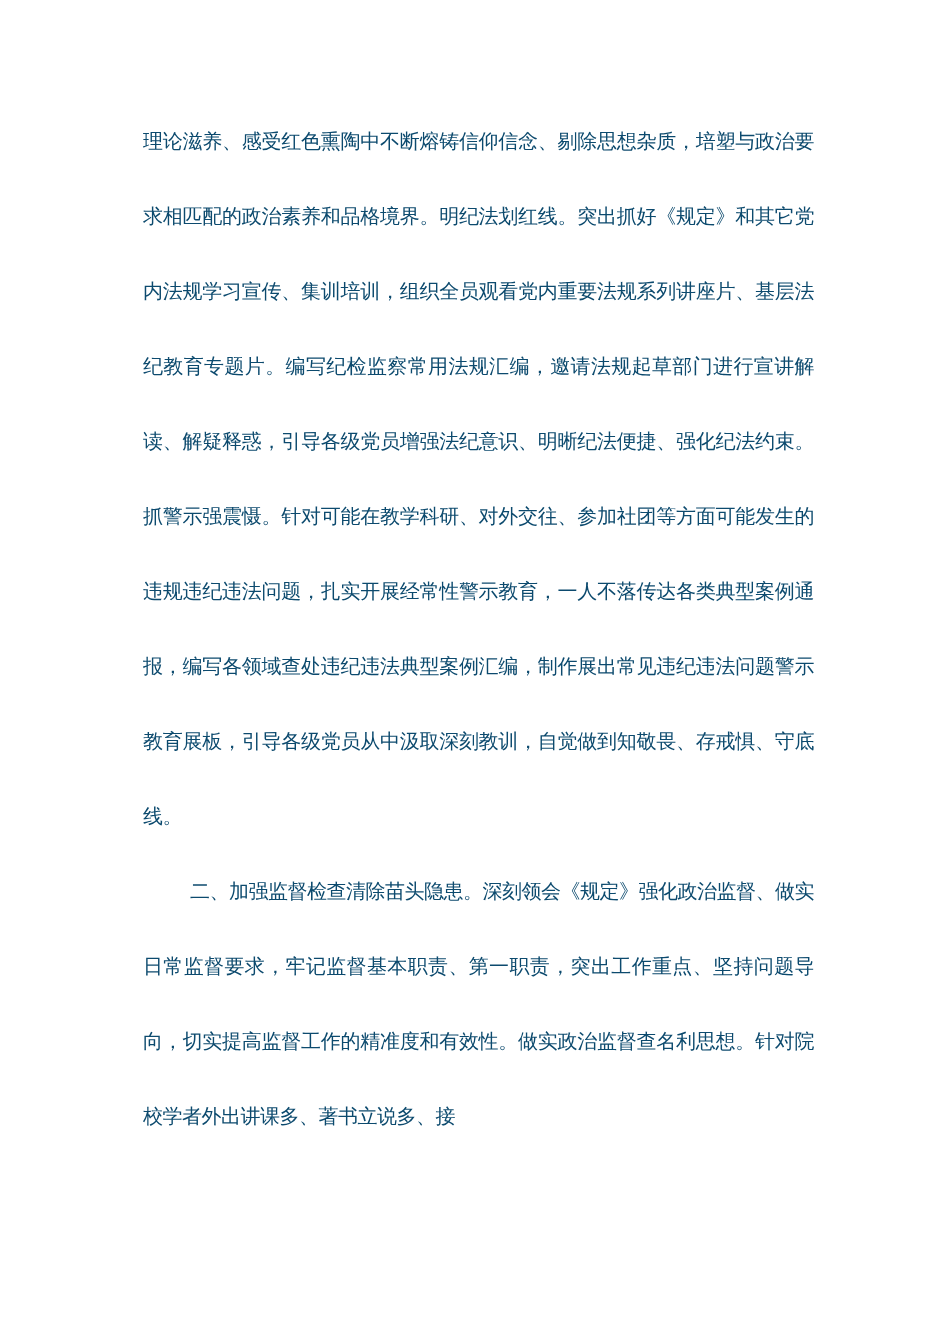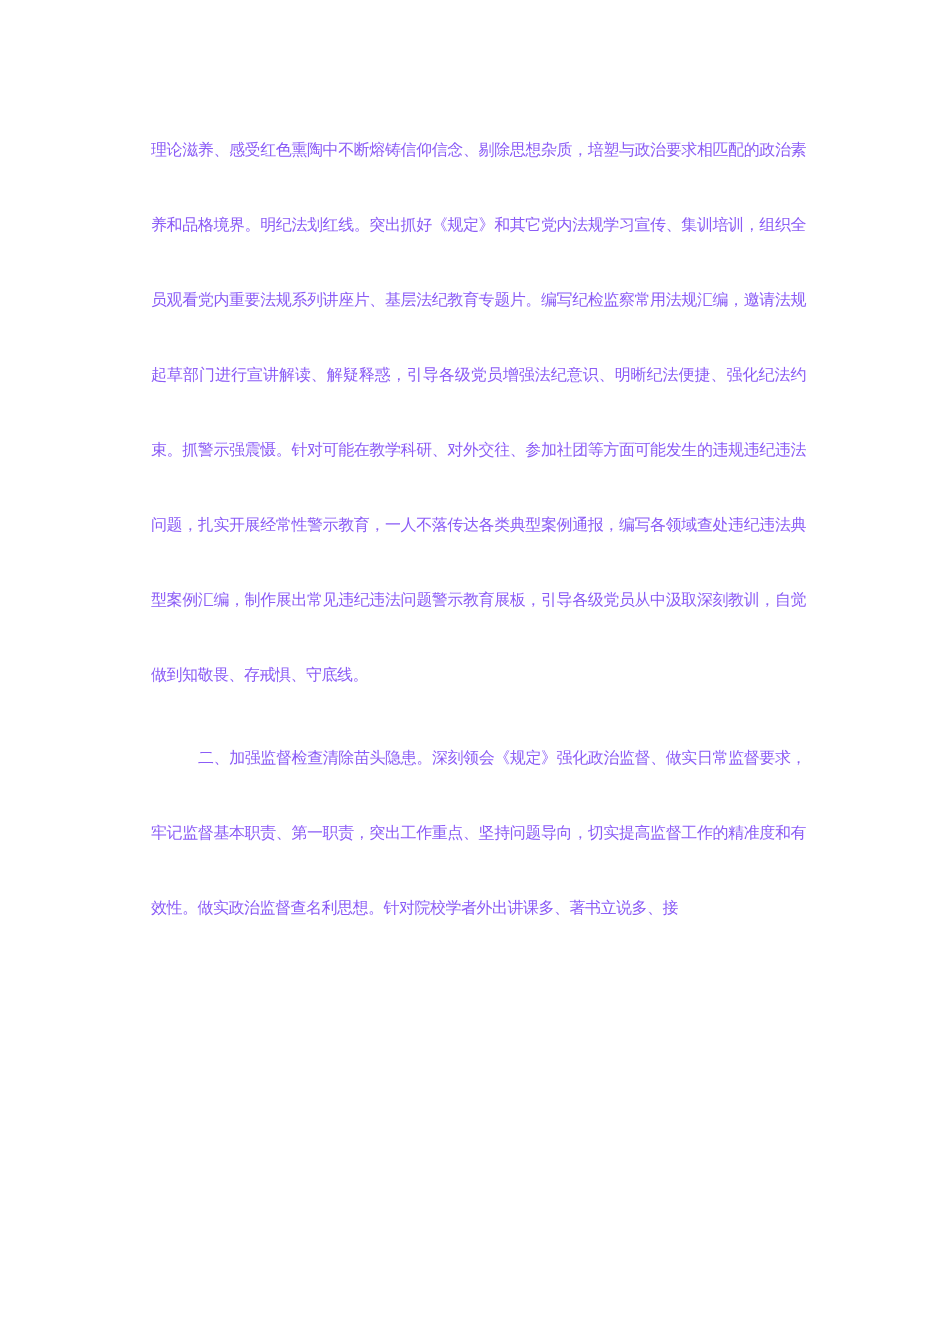--- a/index.html
+++ b/index.html
@@ -15,26 +15,26 @@
   }
   .doc-page {
     box-sizing: border-box;
     width: 950px;
     height: 1344px;
     padding: 104px 136px 0 143px;
     background: #ffffff;
     color: #000000;
   }
   .doc-paragraph {
-    margin: 8px;
-    font-size: 16px;
+    margin: 0;
+    font-size: 20px;
     letter-spacing: -0.5px;
     line-height: 75px;
     text-align: justify;
-    color: #8b5cf6;
+    color: #0c4a6e;
   }
   .doc-paragraph.indent-2 {
     text-indent: 47px;
   }
 </style>
 </head>
 <body>
 
 <div class="doc-page">
   <p class="doc-paragraph">理论滋养、感受红色熏陶中不断熔铸信仰信念、剔除思想杂质，培塑与政治要求相匹配的政治素养和品格境界。明纪法划红线。突出抓好《规定》和其它党内法规学习宣传、集训培训，组织全员观看党内重要法规系列讲座片、基层法纪教育专题片。编写纪检监察常用法规汇编，邀请法规起草部门进行宣讲解读、解疑释惑，引导各级党员增强法纪意识、明晰纪法便捷、强化纪法约束。抓警示强震慑。针对可能在教学科研、对外交往、参加社团等方面可能发生的违规违纪违法问题，扎实开展经常性警示教育，一人不落传达各类典型案例通报，编写各领域查处违纪违法典型案例汇编，制作展出常见违纪违法问题警示教育展板，引导各级党员从中汲取深刻教训，自觉做到知敬畏、存戒惧、守底线。</p>

